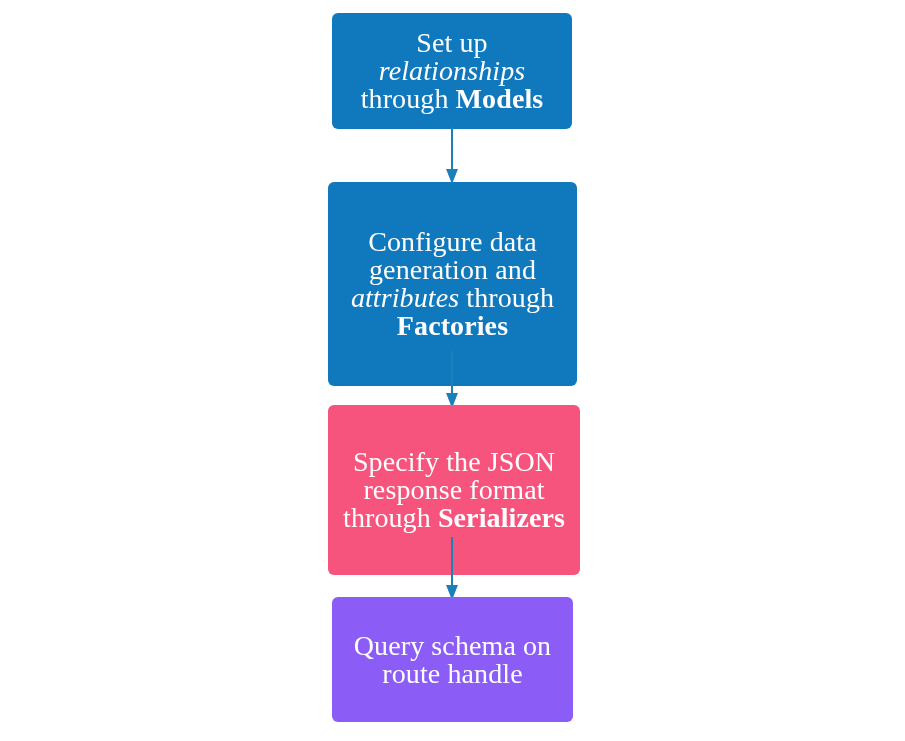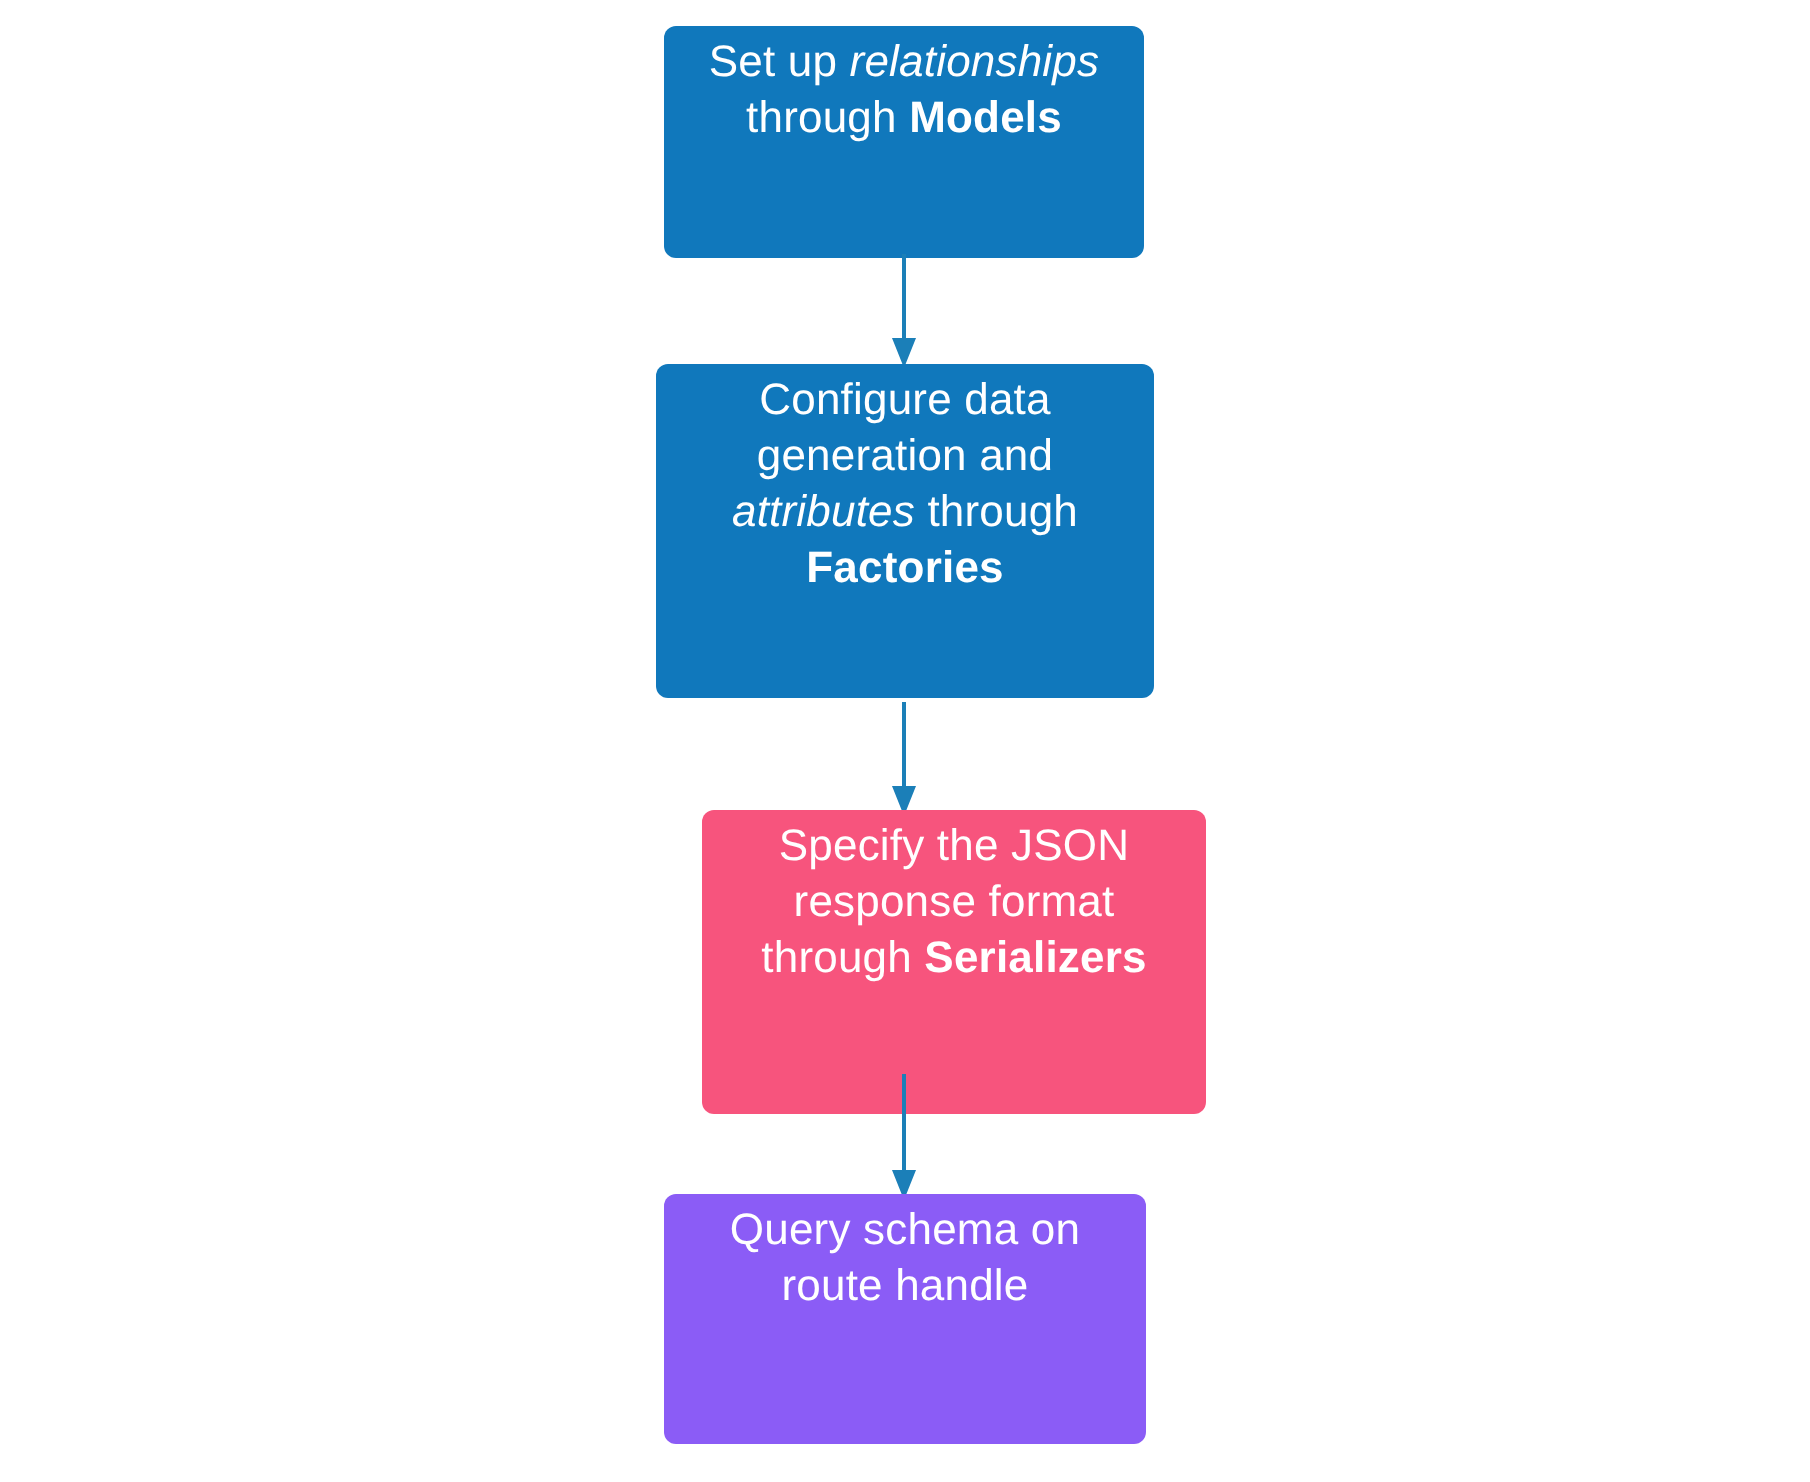--- a/index.html
+++ b/index.html
@@ -16,43 +16,45 @@
   #flowchart {
     position: relative;
     width: 905px;
     height: 741px;
   }
   .node {
     position: absolute;
     box-sizing: border-box;
     border-radius: 6px;
     display: flex;
+    align-items: center;
     justify-content: center;
     text-align: center;
     color: #ffffff;
-    font-size: 22px;
+    font-size: 28px;
     line-height: 28px;
     padding: 4px 10px;
     letter-spacing: 0.1px;
+    font-family: Liberation Serif, serif;
   }
   .node-text {
     display: block;
     width: 100%;
   }
   .node-text em {
     font-style: italic;
   }
   .node-text strong {
     font-weight: bold;
   }
 
   
   #node-models      { left: 332px; top: 13px;  width: 240px; height: 116px; }
-  #node-factories   { left: 328px; top: 182px; width: 249px; height: 167px; }
-  #node-serializers { left: 328px; top: 405px; width: 252px; height: 152px; margin-left: 23px; }
+  #node-factories   { left: 328px; top: 182px; width: 249px; height: 204px; }
+  #node-serializers { left: 328px; top: 405px; width: 252px; height: 170px; }
   #node-query       { left: 332px; top: 597px; width: 241px; height: 125px; }
 
   .edge {
     position: absolute;
     overflow: visible;
   }
   #edge-1 { left: 432px; top: 127px; width: 40px; height: 58px; }
   #edge-2 { left: 432px; top: 351px; width: 40px; height: 58px; }
   #edge-3 { left: 432px; top: 537px; width: 40px; height: 64px; }
 </style>

